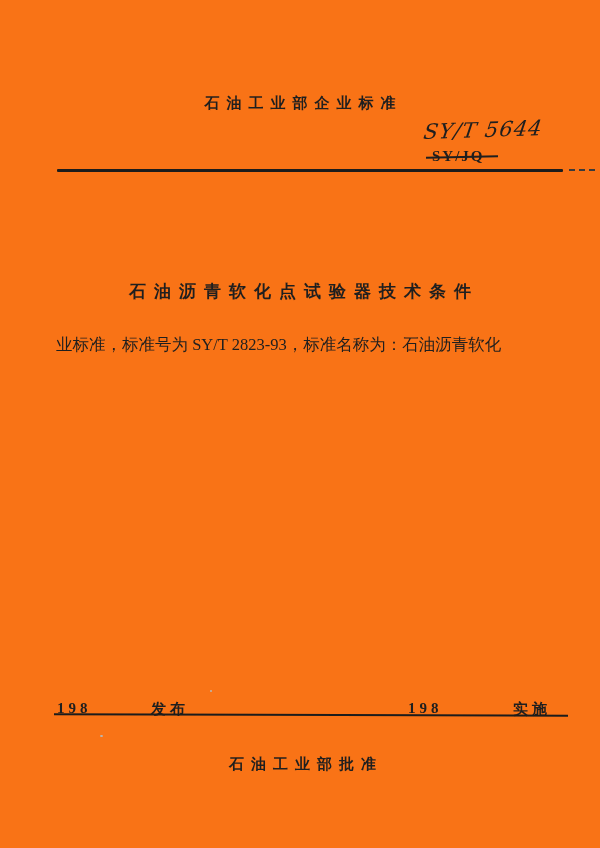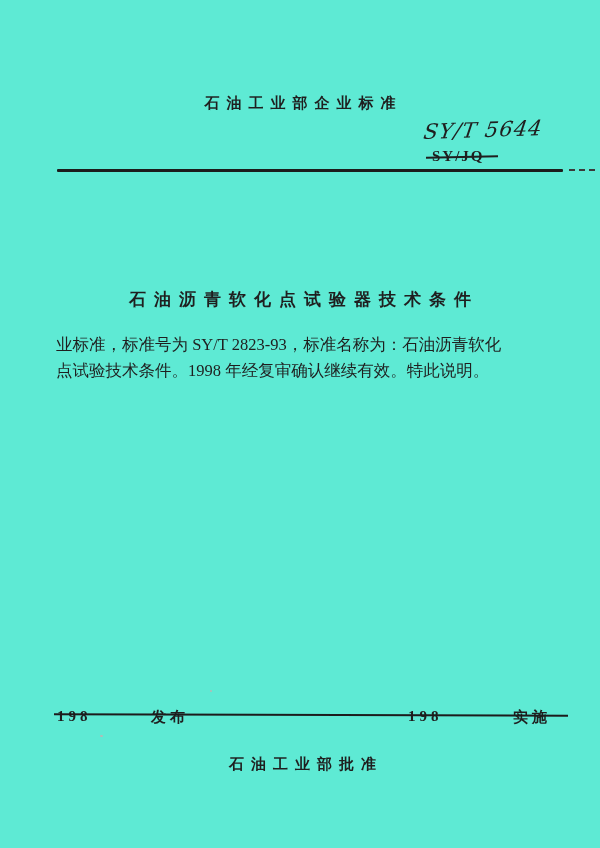--- a/index.html
+++ b/index.html
@@ -5,21 +5,21 @@
   html, body {
     margin: 0;
     padding: 0;
     background: #e9e9e7;
   }
   .page {
     position: relative;
     width: 600px;
     height: 848px;
     margin: 0 auto;
-    background: #5eead4;
+    background: #f97316;
     color: #1f1f1f;
     font-family: "Liberation Serif", "DejaVu Serif", serif;
     overflow: hidden;
   }
   .doc-header {
     position: absolute;
     top: 94px;
     left: 0;
     width: 100%;
     text-align: center;
@@ -73,21 +73,21 @@
   .top-divider-dashes {
     position: absolute;
     top: 169px;
     left: 569px;
     width: 26px;
     height: 0;
     border-top: 2px dashed #3a3a3a;
   }
   .doc-title {
     position: absolute;
-    top: 288px;
+    top: 280px;
     left: 0;
     width: 100%;
     text-align: center;
     font-size: 17px;
     font-weight: bold;
     letter-spacing: 8px;
     padding-left: 8px;
     box-sizing: border-box;
   }
   .doc-body {
@@ -106,21 +106,21 @@
     position: absolute;
     top: 696px;
     left: 0;
     width: 100%;
     height: 18px;
     font-size: 15px;
     font-weight: bold;
   }
   .publish-item {
     position: absolute;
-    top: 12px;
+    top: 4px;
     white-space: nowrap;
     text-align: center;
   }
   .publish-year { letter-spacing: 4px; font-family: "Liberation Serif", serif; }
   .publish-label { letter-spacing: 4px; }
   .pos-issue-year { left: 57px; }
   .pos-issue-label { left: 151px; }
   .pos-impl-year { left: 408px; }
   .pos-impl-label { left: 513px; }
   .publish-underline {
@@ -167,21 +167,20 @@
     <span class="strike-line"></span>
   </div>
 
   <div class="top-divider"></div>
   <div class="top-divider-dashes"></div>
 
   <div class="doc-title">石油沥青软化点试验器技术条件</div>
 
   <div class="doc-body">
     <div>业标准，标准号为 SY/T 2823-93，标准名称为：石油沥青软化</div>
-    <div>点试验技术条件。1998 年经复审确认继续有效。特此说明。</div>
   </div>
 
   <div class="publish-row">
     <span class="publish-item publish-year pos-issue-year">198</span>
     <span class="publish-item publish-label pos-issue-label">发布</span>
     <span class="publish-item publish-year pos-impl-year">198</span>
     <span class="publish-item publish-label pos-impl-label">实施</span>
   </div>
   <div class="publish-underline"></div>
 

